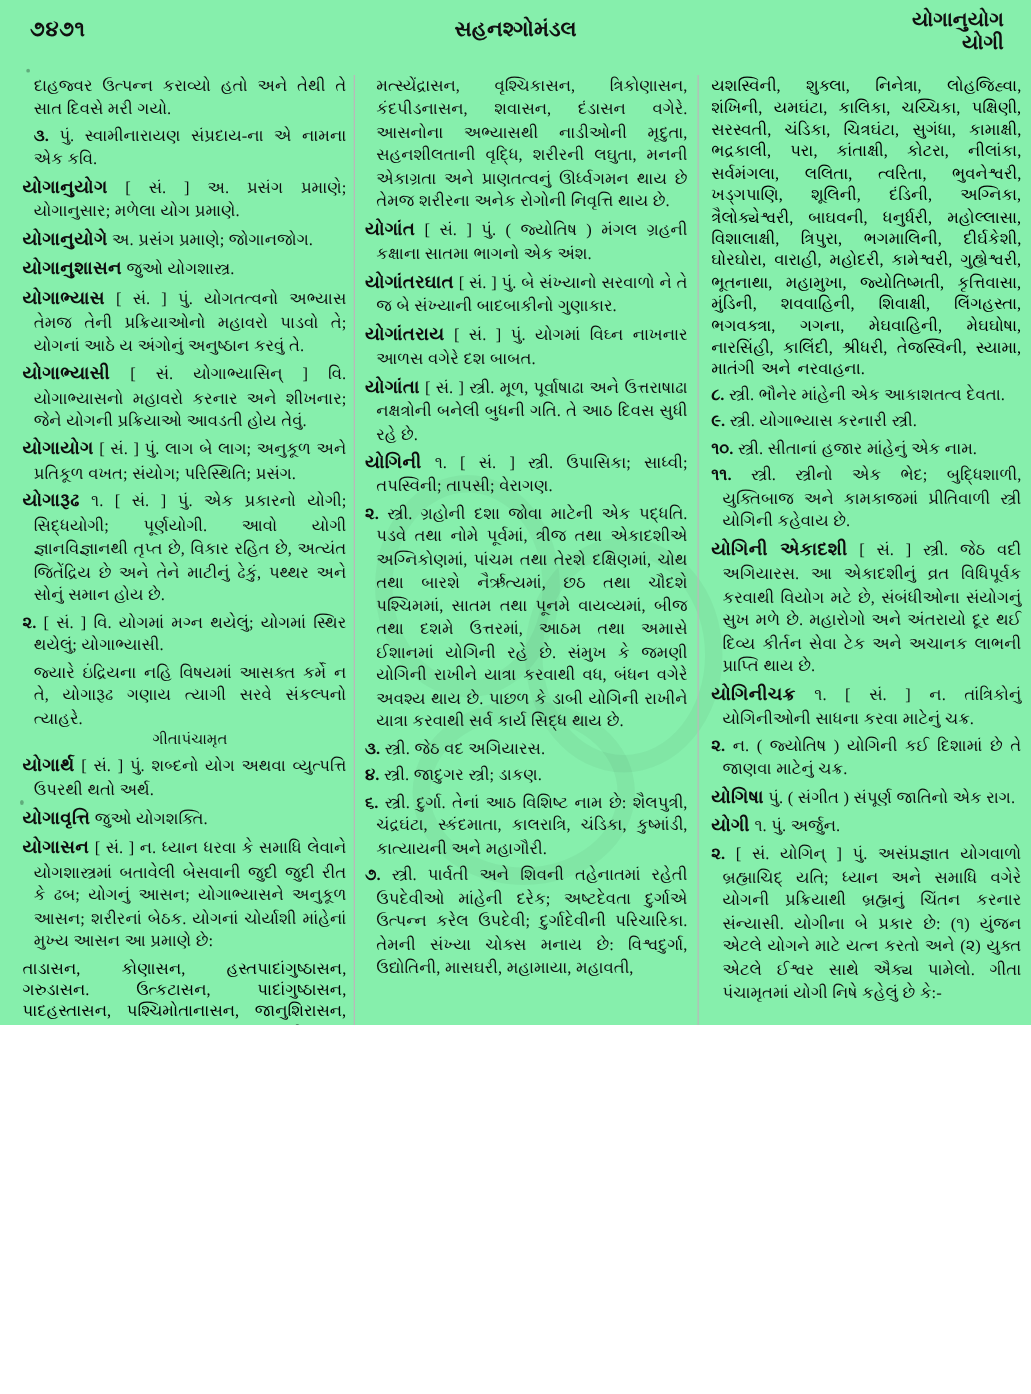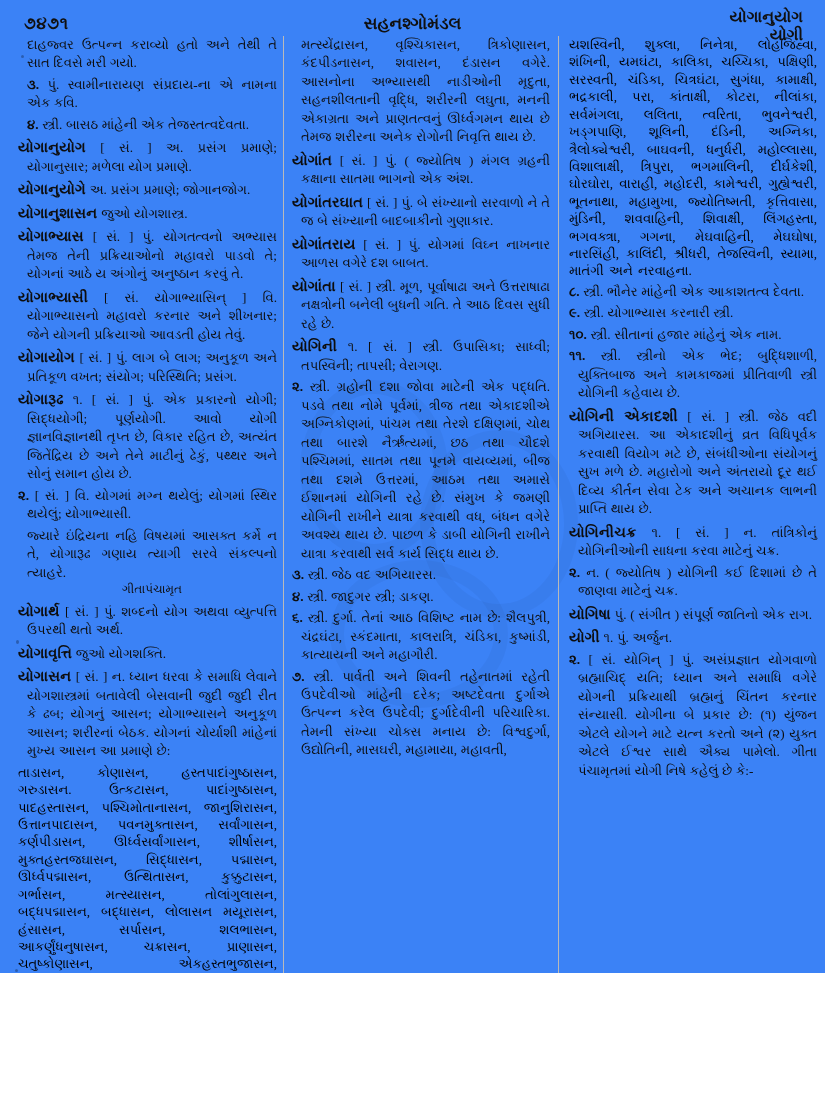--- a/index.html
+++ b/index.html
@@ -7,22 +7,22 @@
     margin: 0;
     padding: 0;
     background: #ffffff;
   }
   body {
     font-family: "Liberation Serif", "DejaVu Serif", serif;
   }
   .page {
     position: relative;
     width: 825px;
-    height: 973px;
-    background: #3b82f6;
+    height: 820px;
+    background: #86efac;
     overflow: hidden;
     box-sizing: border-box;
   }
   
   .watermark {
     position: absolute;
     border-radius: 50%;
     border: 14px solid rgba(0,0,0,0.035);
     pointer-events: none;
     z-index: 0;
@@ -73,21 +73,21 @@
     font-weight: bold;
     line-height: 1.15;
     color: #101010;
   }
   .runhead div { display: block; }
 
   
   .cols {
     position: absolute;
     left: 0;
-    top: 36px;
+    top: 60px;
     width: 825px;
     height: 1055px;
     display: flex;
     z-index: 2;
   }
   .col {
     position: relative;
     box-sizing: border-box;
     padding: 0 8px;
     flex: 0 0 auto;
@@ -155,21 +155,20 @@
       <div>યોગાનુયોગ</div>
       <div>યોગી</div>
     </div>
   </div>
 
   <div class="cols">
 
     <div class="col col1">
       <p class="entry plain">દાહજ્વર ઉત્પન્ન કરાવ્યો હતો અને તેથી તે સાત દિવસે મરી ગયો.</p>
       <p class="entry plain"><span class="num">૩.</span> પું. સ્વામીનારાયણ સંપ્રદાય-ના એ નામના એક કવિ.</p>
-      <p class="entry plain"><span class="num">૪.</span> સ્ત્રી. બાસઠ માંહેની એક તેજસ્તત્વદેવતા.</p>
 
       <p class="entry"><span class="hw">યોગાનુયોગ</span> [ સં. ] અ. પ્રસંગ પ્રમાણે; યોગાનુસાર; મળેલા યોગ પ્રમાણે.</p>
       <p class="entry"><span class="hw">યોગાનુયોગે</span> અ. પ્રસંગ પ્રમાણે; જોગાનજોગ.</p>
       <p class="entry"><span class="hw">યોગાનુશાસન</span> જુઓ યોગશાસ્ત્ર.</p>
       <p class="entry"><span class="hw">યોગાભ્યાસ</span> [ સં. ] પું. યોગતત્વનો અભ્યાસ તેમજ તેની પ્રક્રિયાઓનો મહાવરો પાડવો તે; યોગનાં આઠે ય અંગોનું અનુષ્ઠાન કરવું તે.</p>
       <p class="entry"><span class="hw">યોગાભ્યાસી</span> [ સં.  યોગાભ્યાસિન્ ] વિ. યોગાભ્યાસનો મહાવરો કરનાર અને શીખનાર; જેને યોગની પ્રક્રિયાઓ આવડતી હોય તેવું.</p>
       <p class="entry"><span class="hw">યોગાયોગ</span> [ સં. ] પું. લાગ બે લાગ; અનુકૂળ અને પ્રતિકૂળ વખત; સંયોગ; પરિસ્થિતિ; પ્રસંગ.</p>
       <p class="entry"><span class="hw">યોગારૂઢ</span> ૧. [ સં. ] પું. એક પ્રકારનો યોગી; સિદ્ધયોગી; પૂર્ણયોગી. આવો યોગી જ્ઞાનવિજ્ઞાનથી તૃપ્ત છે, વિકાર રહિત છે, અત્યંત જિતેંદ્રિય છે અને તેને માટીનું ઢેકું, પથ્થર અને સોનું સમાન હોય છે.</p>
       <p class="entry"><span class="num">૨.</span> [ સં. ] વિ. યોગમાં મગ્ન થયેલું; યોગમાં સ્થિર થયેલું; યોગાભ્યાસી.</p>
 

